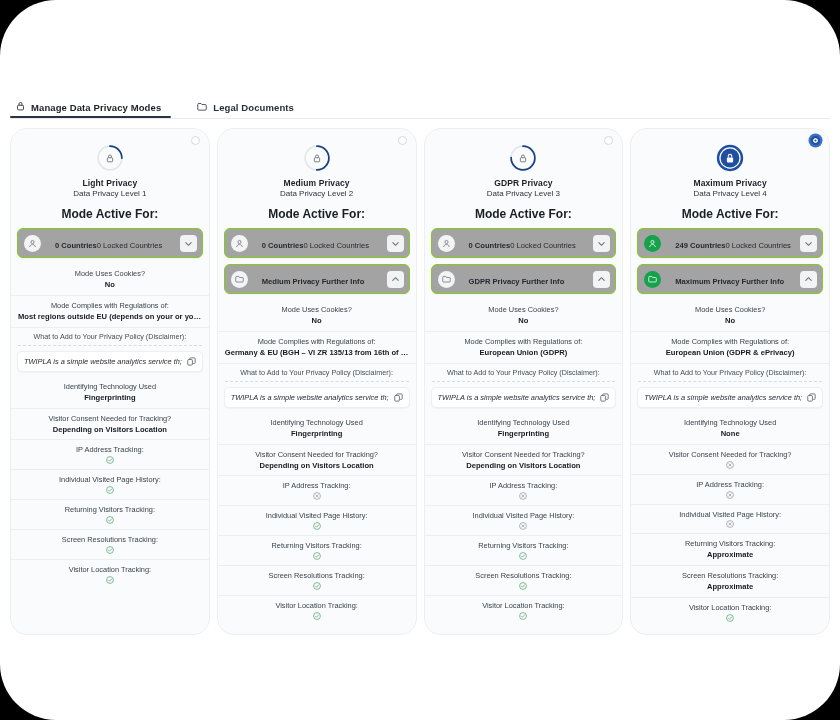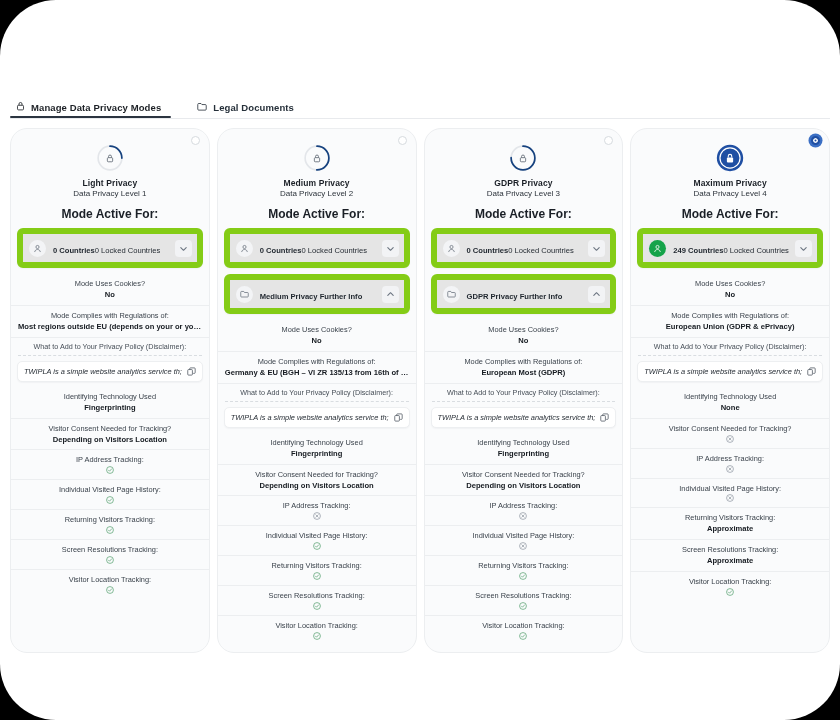--- a/index.html
+++ b/index.html
@@ -113,28 +113,28 @@
     font-size: 12px;
     font-weight: bold;
     color: #1a1f26;
     margin-top: 9px;
     margin-bottom: 7px;
   }
 
   
   .panel {
     margin: 0 6px 6px 6px;
-    background: #e5e5e5;
-    border: 6px solid #84cc16;
+    background: #a3a3a3;
+    border: 1px solid #84cc16;
     border-radius: 6px;
     box-shadow: 0 1px 1.5px rgba(16,24,40,.04);
     display: flex;
     align-items: center;
     padding: 5px 5px 5px 6px;
-    gap: 7px;
+    gap: 14px;
     min-height: 26px;
   }
   .panel-icon {
     width: 17px; height: 17px;
     border-radius: 50%;
     background: #f3f4f6;
     display: flex;
     align-items: center;
     justify-content: center;
     flex: 0 0 auto;
@@ -506,21 +506,21 @@
             </svg>
           </span>
         </div>
         <div class="infoblock">
           <div class="info">
             <div class="info-label">Mode Uses Cookies?</div>
             <div class="info-value">No</div>
           </div>
           <div class="info">
             <div class="info-label">Mode Complies with Regulations of:</div>
-            <div class="info-value">European Most (GDPR)</div>
+            <div class="info-value">European Union (GDPR)</div>
           </div>
           <div class="dash-label">What to Add to Your Privacy Policy (Disclaimer):</div>
           <div class="disclaimer">
             <span class="disclaimer-text">TWIPLA is a simple website analytics service th;</span>
             <span class="copy-btn">
               <svg width="9" height="9" viewBox="0 0 12 12">
                 <rect x="1" y="3.4" width="6.2" height="7.4" rx="1.1" fill="none" stroke="#4a525c" stroke-width="1"></rect>
                 <path d="M3.6 3.4V2.3a1.1 1.1 0 0 1 1.1-1.1H9.8A1.1 1.1 0 0 1 10.9 2.3V7.4a1.1 1.1 0 0 1-1.1 1.1H8.3" fill="none" stroke="#4a525c" stroke-width="1"></path>
               </svg>
             </span>
@@ -600,20 +600,33 @@
               <path d="M2.3 10.2c.5-1.9 2-2.9 3.7-2.9s3.2 1 3.7 2.9" fill="none" stroke="#ffffff" stroke-width="1.05" stroke-linecap="round"></path>
             </svg>
           </span>
           <span class="panel-text"><span class="panel-line bold">249 Countries</span><span class="panel-line">0 Locked Countries</span></span>
           <span class="chev">
             <svg width="9" height="9" viewBox="0 0 10 10">
               <path d="M2 4l3 3 3-3" fill="none" stroke="#6b7480" stroke-width="1.2" stroke-linecap="round" stroke-linejoin="round"></path>
             </svg>
           </span>
         </div>
+        <div class="panel">
+          <span class="panel-icon green">
+            <svg width="9" height="8" viewBox="0 0 12 10">
+              <path d="M1 2.8V8a1 1 0 0 0 1 1h8a1 1 0 0 0 1-1V4a1 1 0 0 0-1-1H6L5 1.6H2a1 1 0 0 0-1 1z" fill="none" stroke="#ffffff" stroke-width="1.05"></path>
+            </svg>
+          </span>
+          <span class="panel-text"><span class="panel-line bold">Maximum Privacy Further Info</span></span>
+          <span class="chev">
+            <svg width="9" height="9" viewBox="0 0 10 10">
+              <path d="M2 6L5 3l3 3" fill="none" stroke="#6b7480" stroke-width="1.2" stroke-linecap="round" stroke-linejoin="round"></path>
+            </svg>
+          </span>
+        </div>
         <div class="infoblock">
           <div class="info">
             <div class="info-label">Mode Uses Cookies?</div>
             <div class="info-value">No</div>
           </div>
           <div class="info">
             <div class="info-label">Mode Complies with Regulations of:</div>
             <div class="info-value">European Union (GDPR &amp; ePrivacy)</div>
           </div>
           <div class="dash-label">What to Add to Your Privacy Policy (Disclaimer):</div>

